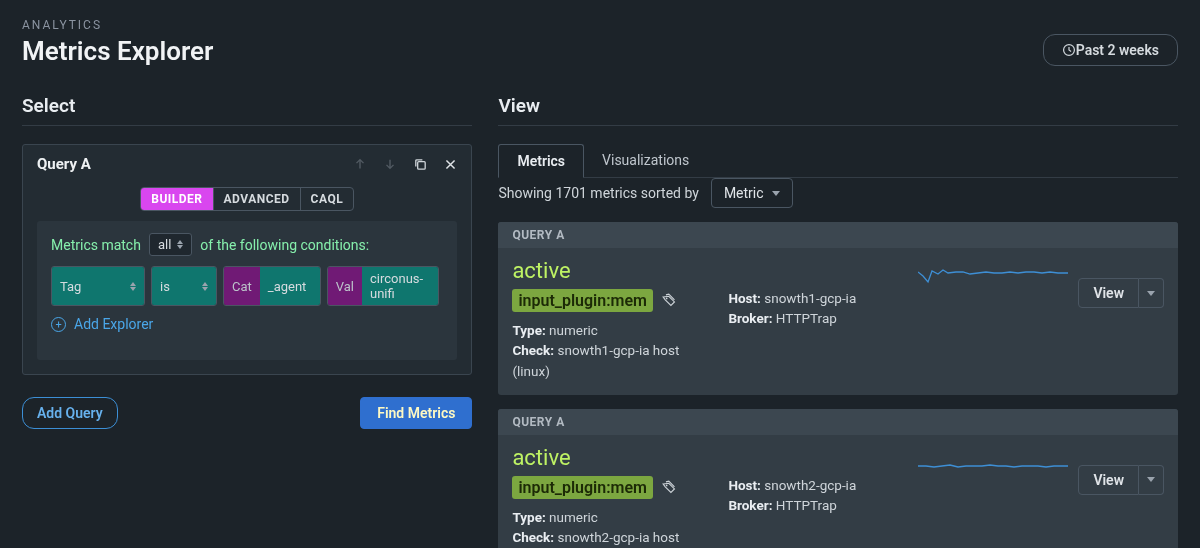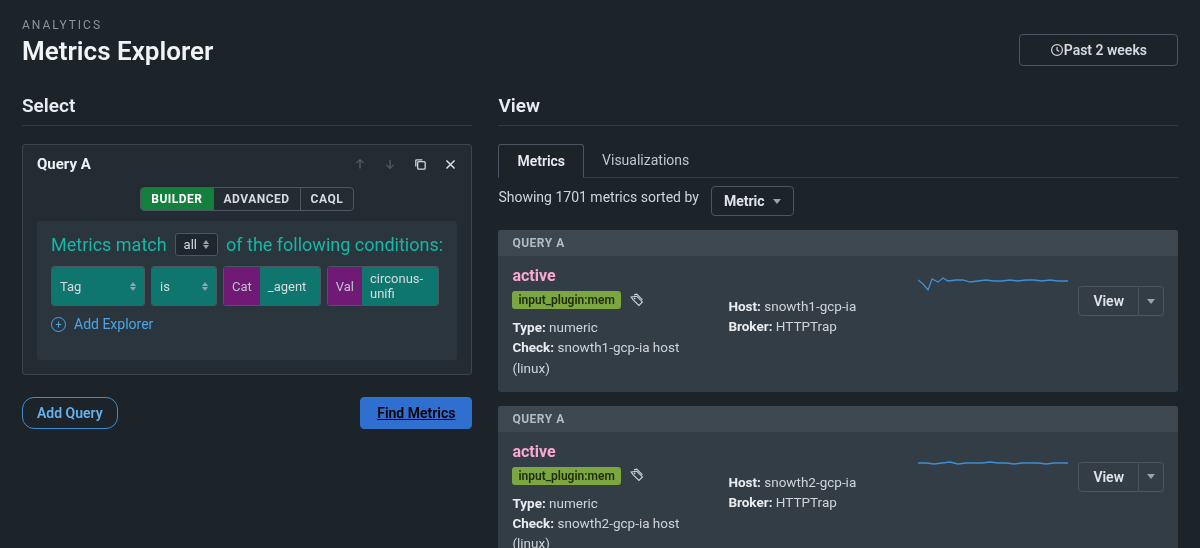--- a/index.html
+++ b/index.html
@@ -11,42 +11,42 @@
     width: 1200px;
     height: 548px;
     overflow: hidden;
   }
   .page { padding: 18px 22px; }
   .eyebrow { font-size: 12px; letter-spacing: 2px; color: #8a93a0; text-transform: uppercase; }
   .header-row { display: flex; justify-content: space-between; align-items: flex-end; margin-top: 2px; }
   .page-title { font-size: 26px; font-weight: 600; color: #f1f3f5; }
   .timerange-btn {
     display: flex; align-items: center; 
-    border: 1px solid #4a5662; border-radius: 4px;
-    padding: 7px 30px; color: #d6dbdf; font-weight: 600; cursor: pointer;
+    border: 1px solid #4a5662; border-radius: 12px;
+    padding: 7px 18px; color: #d6dbdf; font-weight: 600; cursor: pointer;
   }
   .clock-icon { width: 14px; height: 14px; display:inline-block; }
   .cols { display: flex; gap: 26px; margin-top: 28px; }
   .left { width: 466px; }
   .right { flex: 1; }
   .section-title { font-size: 19px; font-weight: 600; color: #e9edf1; padding-bottom: 8px; border-bottom: 1px solid #333c45; margin-bottom: 18px; }
   .query-card { border: 1px solid #3a454f; border-radius: 3px; background: #232c33; }
   .query-head { display:flex; justify-content:space-between; align-items:center; padding: 10px 14px; }
   .query-label { font-weight: 700; font-size: 15px; color: #eef1f3; }
   .query-actions { display:flex; gap: 16px; color: #a7afb9; align-items:center; }
   .icon-btn { cursor:pointer; display:inline-flex; }
   .icon-btn.disabled { opacity: .35; }
   .mode-tabs { display:flex; justify-content:center; padding: 4px 0 10px; }
   .seggroup { display:flex; border:1px solid #4a5662; border-radius:4px; overflow:hidden; }
   .seg { padding: 4px 10px; font-size: 12px; font-weight:700; letter-spacing:.5px; color:#d6dbdf; cursor:pointer; border-right:1px solid #4a5662; }
   .seg:last-child { border-right:none; }
-  .seg.active { background:#15803d; color:#fff; }
+  .seg.active { background:#d946ef; color:#fff; }
   .builder-body { background:#2b353d; margin: 0 14px 14px; border-radius:3px; padding: 12px 14px; }
   .line { display:flex; align-items:center; gap:8px; margin-bottom:10px; flex-wrap:wrap; }
-  .label-text { font-size:18px; color:#14b8a6; }
+  .label-text { font-size:14px; color:#86efac; }
   .mini-select {
     display:flex; align-items:center; gap:6px;
     border:1px solid #4a5662; background:#1f272e; border-radius:3px;
     padding: 3px 8px; font-size:13px; cursor:pointer; color:#d6dbdf;
   }
   .chev { width:0; height:0; border-left:4px solid transparent; border-right:4px solid transparent; border-top:5px solid #9aa3ad; }
   .updown { display:flex; flex-direction:column; gap:1px; }
   .updown .u { width:0;height:0;border-left:3px solid transparent;border-right:3px solid transparent;border-bottom:4px solid #9aa3ad; }
   .updown .d { width:0;height:0;border-left:3px solid transparent;border-right:3px solid transparent;border-top:4px solid #9aa3ad; }
   .cond-row { display:flex; gap:6px; margin-bottom:10px; }
@@ -54,36 +54,36 @@
   .field-label { background:#701a75; padding:4px 8px; font-size:13px; color:#bcc3ca; display:flex; align-items:center; }
   .field-val { background:#0f766e; padding:4px 8px; font-size:13px; color:#d6dbdf; display:flex; align-items:center; gap:8px; }
   .field-val.wide { min-width: 60px; }
   .add-cond { display:flex; align-items:center; gap:8px; color:#4aa6e8; font-size:14px; cursor:pointer; margin: 4px 0 16px; }
   .plus-circle { width:15px; height:15px; border:1.5px solid #4aa6e8; border-radius:50%; display:flex; align-items:center; justify-content:center; font-size:11px; line-height:1; }
   .transform-row { display:flex; align-items:center; gap:10px; }
   .transform-row .mini-select { flex:1; justify-content:space-between; }
   .input-blank { border:1px solid #4a5662; background:#1f272e; border-radius:3px; height:27px; width:122px; }
   .left-footer { display:flex; justify-content:space-between; margin-top: 22px; }
   .btn-outline { border:1px solid #3c8fd6; color:#67b1ed; padding:7px 14px; border-radius:12px; font-weight:600; cursor:pointer; }
-  .btn-primary { background:#2f6fcf; color:#000000; padding:7px 16px; border-radius:4px; font-weight:600; cursor:pointer; border:1px solid #2f6fcf;text-decoration:underline; }
+  .btn-primary { background:#2f6fcf; color:#fef9c3; padding:7px 16px; border-radius:4px; font-weight:600; cursor:pointer; border:1px solid #2f6fcf; }
   
   .view-tabs { display:flex; border-bottom:1px solid #333c45; margin-bottom: 0; }
   .vtab { padding: 8px 18px; font-size:14px; color:#bfc6cd; cursor:pointer; }
   .vtab.active { border:1px solid #4a5662; border-bottom:1px solid #1c2329; margin-bottom:-1px; border-top-left-radius:3px; border-top-right-radius:3px; color:#e9edf1; font-weight:600; }
   .showing-row { display:flex; align-items:center; gap:12px; margin-bottom:14px; color:#cfd5da; }
-  .sort-btn { border:1px solid #4a5662; border-radius:4px; padding:6px 12px; display:flex; align-items:center; gap:8px; color:#e0e4e8; font-weight:700; cursor:pointer;margin-top:8px; }
+  .sort-btn { border:1px solid #4a5662; border-radius:4px; padding:6px 12px; display:flex; align-items:center; gap:8px; color:#e0e4e8; font-weight:400; cursor:pointer; }
   .result-card { background:#333d45; border-radius:3px; margin-bottom:14px; }
   .result-strip { background:#3c4750; padding:6px 14px; font-size:12px; font-weight:700; letter-spacing:.5px; color:#b2bac2; border-top-left-radius:3px; border-top-right-radius:3px; }
   .result-body { padding: 10px 14px 14px; display:flex; gap: 18px; }
   .result-left { flex: 0 0 198px; }
   .result-mid { flex: 0 0 172px; }
   .result-right { flex:1; display:flex; align-items:flex-start; justify-content:space-between; gap: 10px; }
-  .metric-name { font-size:16px; font-weight:700; color:#f9a8d4; margin-bottom:6px; }
+  .metric-name { font-size:22px; font-weight:400; color:#bef264; margin-bottom:6px; }
   .tag-row { display:flex; align-items:center; gap:8px; margin-bottom:8px; }
-  .tag-chip { background:#7ca740; color:#1c2a06; font-size:12px; font-weight:600; padding:2px 6px; border-radius:3px; }
+  .tag-chip { background:#7ca740; color:#1c2a06; font-size:16px; font-weight:600; padding:2px 6px; border-radius:3px; }
   .tag-icon { color:#bcc3ca; }
   .kv { font-size:13.5px; color:#cfd5da; line-height:1.5; }
   .kv b { color:#e9edf1; font-weight:700; }
   .spark { margin-top: 6px; }
   .view-btn-group { display:flex; }
   .view-btn { border:1px solid #4a5662; padding:6px 14px; border-top-left-radius:4px; border-bottom-left-radius:4px; color:#e0e4e8; font-weight:600; cursor:pointer; }
   .view-caret { border:1px solid #4a5662; border-left:none; padding:6px 8px; border-top-right-radius:4px; border-bottom-right-radius:4px; display:flex; align-items:center; cursor:pointer; }
   svg { display:block; }
 </style>
 </head>

